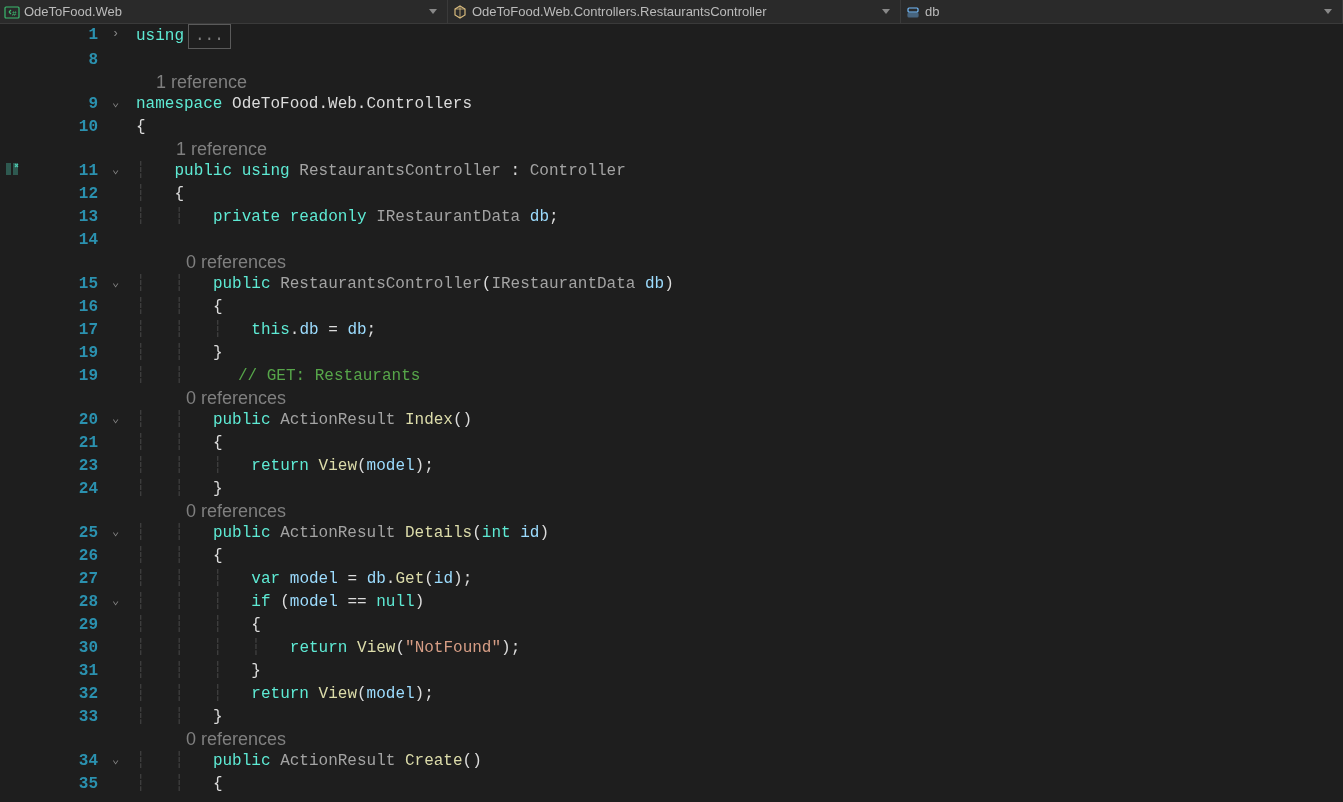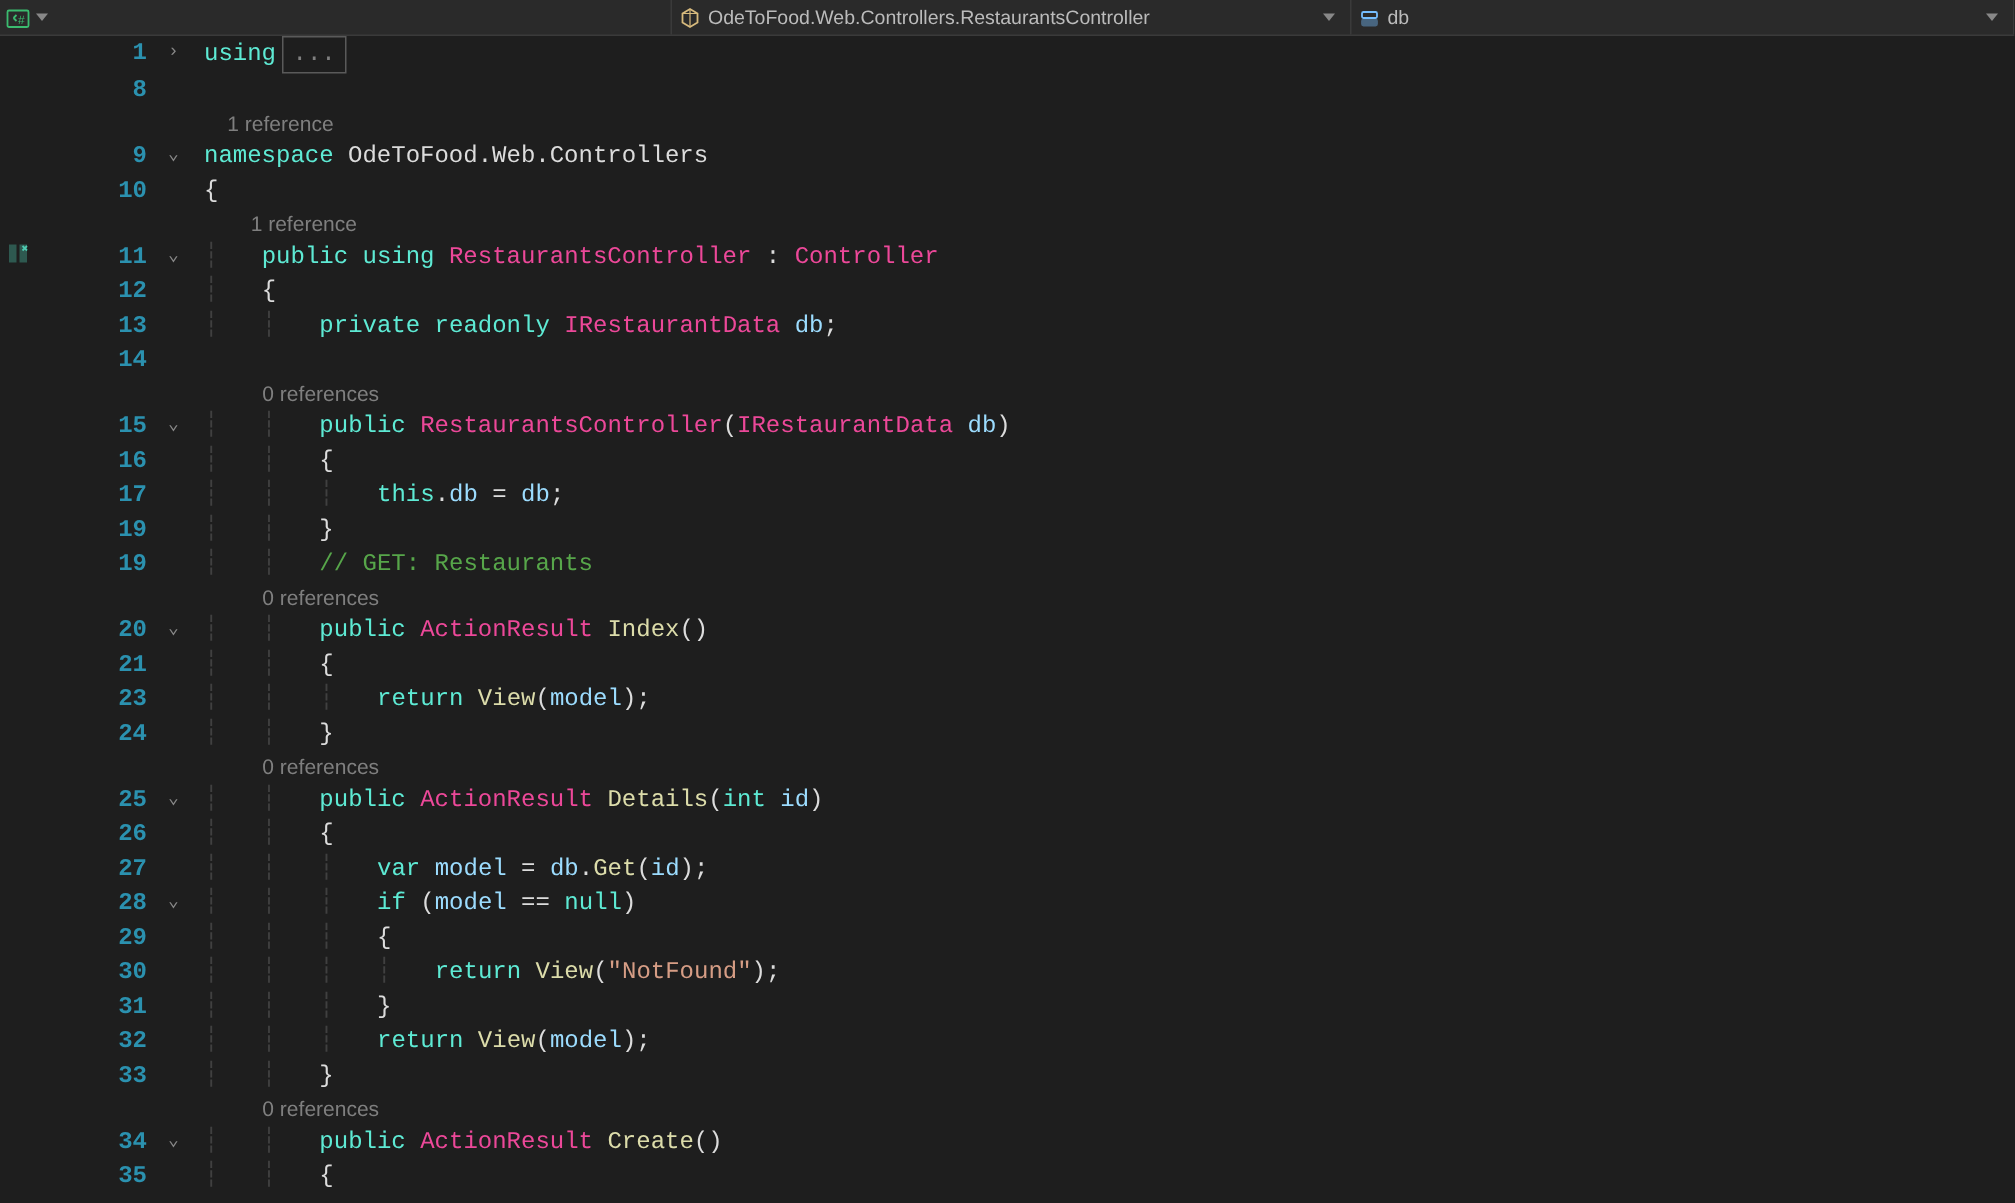--- a/index.html
+++ b/index.html
@@ -81,31 +81,31 @@
 
   
   .lens {
     display: flex;
     line-height: 21px;
   }
   .lens .ln   { width: 88px; }
   .lens .fold { width: 24px; }
   .lens .txt  {
     font-family: "Segoe UI", Tahoma, sans-serif;
-    font-size: 14px;
+    font-size: 18px;
     color: #7f7f7f;
   }
 
   
   .kw   { color: #5eead4; margin-top: 12px; }                
-  .type { color: #ec4899; }                
+  .type { color: #a3a3a3; }                
   .mth  { color: #dcdcaa; margin-top: 40px; }                
   .var  { color: #9cdcfe; }                
   .str  { color: #d69d85; }                
-  .cmt  { color: #57a64a; }                
+  .cmt  { color: #57a64a; margin-left: 25px; }                
   .punc { color: #dcdcdc; }
 
   
   .ig { color: #404040; }
 
   
   .coll-box {
     display: inline-block;
     border: 1px solid #5a5a5a;
     padding: 0 6px;
@@ -120,20 +120,21 @@
 <div class="top-bar">
 
   <div class="nav-block wide1">
     <span class="nav-icon ico-project">
       <svg width="16" height="16" viewBox="0 0 16 16">
         <rect x="1" y="3" width="14" height="11" rx="1" fill="none" stroke="#3bbb6f" stroke-width="1.2"></rect>
         <path d="M5 8 L7 6 M5 8 L7 10" stroke="#3bbb6f" stroke-width="1.2" fill="none"></path>
         <text x="8" y="12" font-size="8" fill="#3bbb6f">#</text>
       </svg>
     </span>
+    <span class="nav-label">OdeToFood.Web</span>
     <span class="nav-chevron"></span>
   </div>
 
   <div class="nav-block wide2">
     <span class="nav-icon ico-class">
       <svg width="16" height="16" viewBox="0 0 16 16">
         <path d="M3 5 L8 2 L13 5 L13 11 L8 14 L3 11 Z" fill="none" stroke="#d7ba7d" stroke-width="1.2"></path>
         <path d="M8 2 L8 14 M3 5 L13 5" stroke="#d7ba7d" stroke-width="0.8"></path>
       </svg>
     </span>

